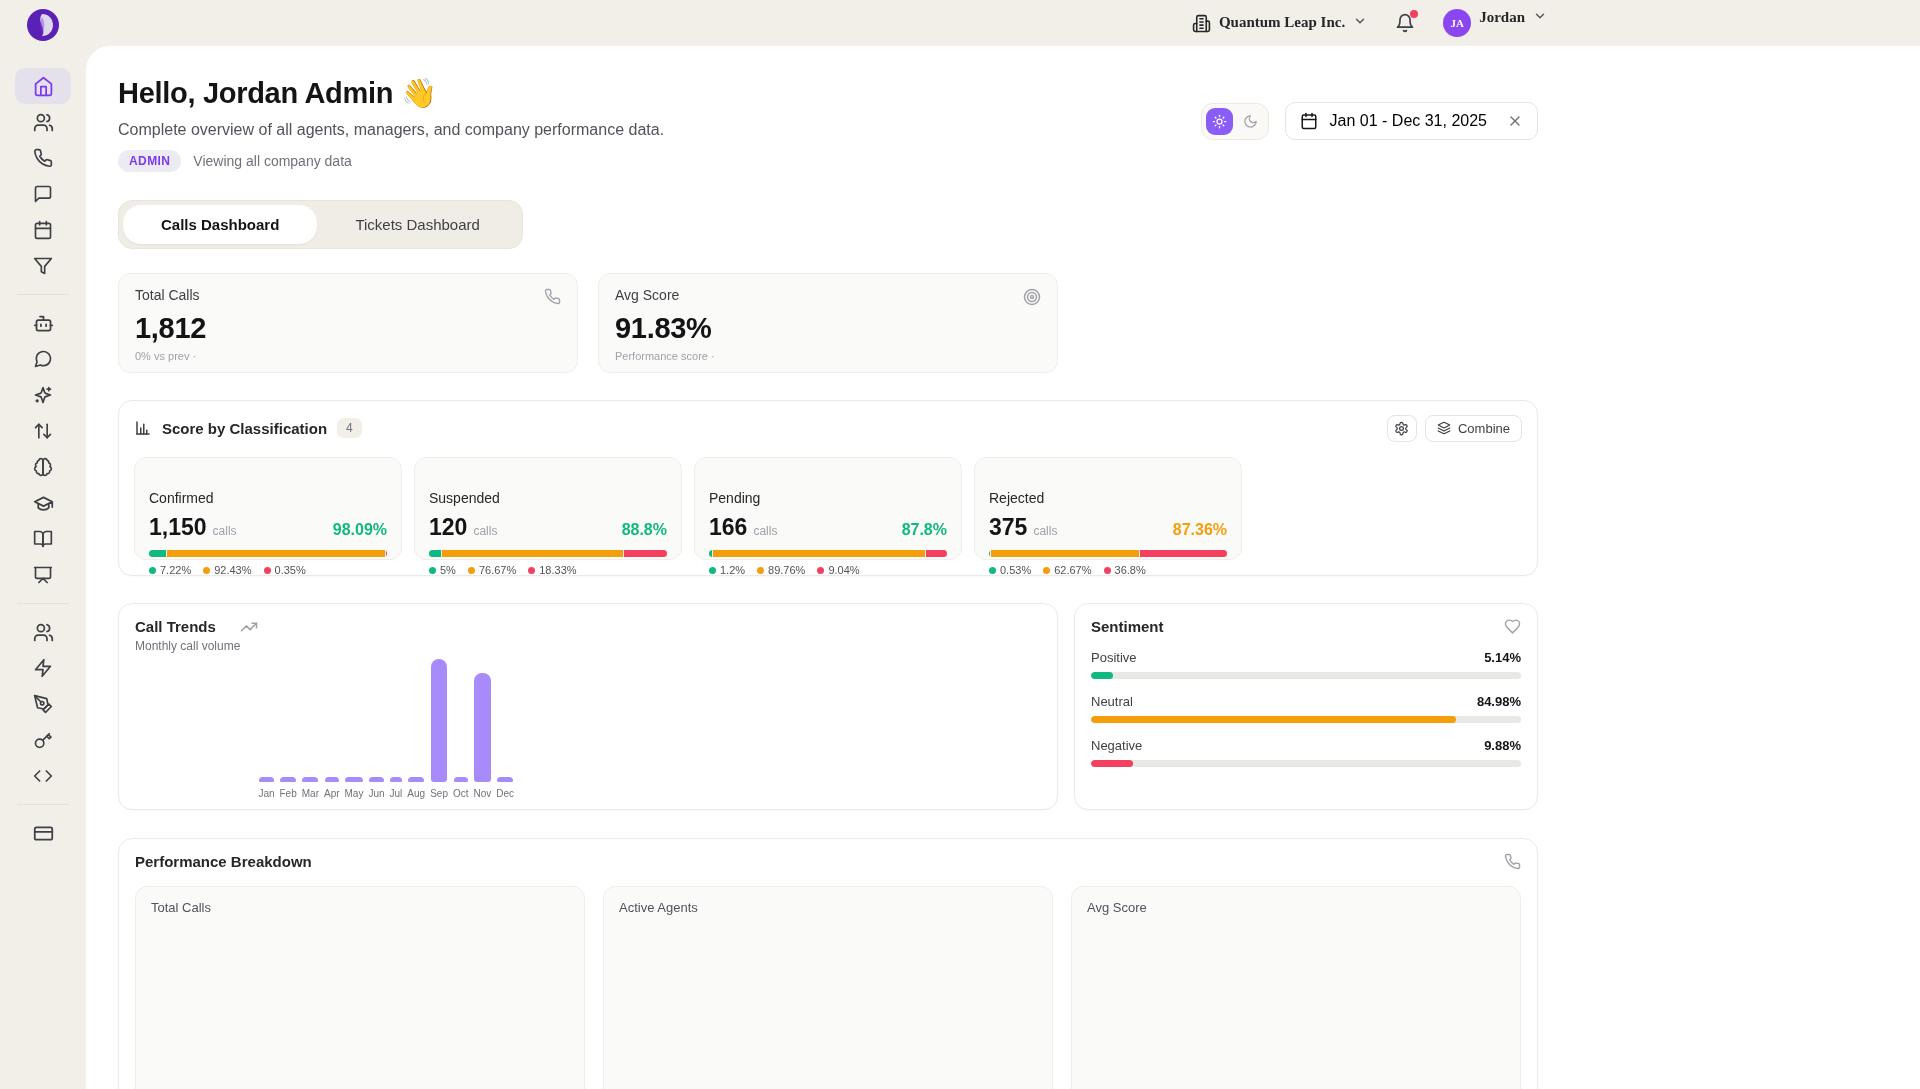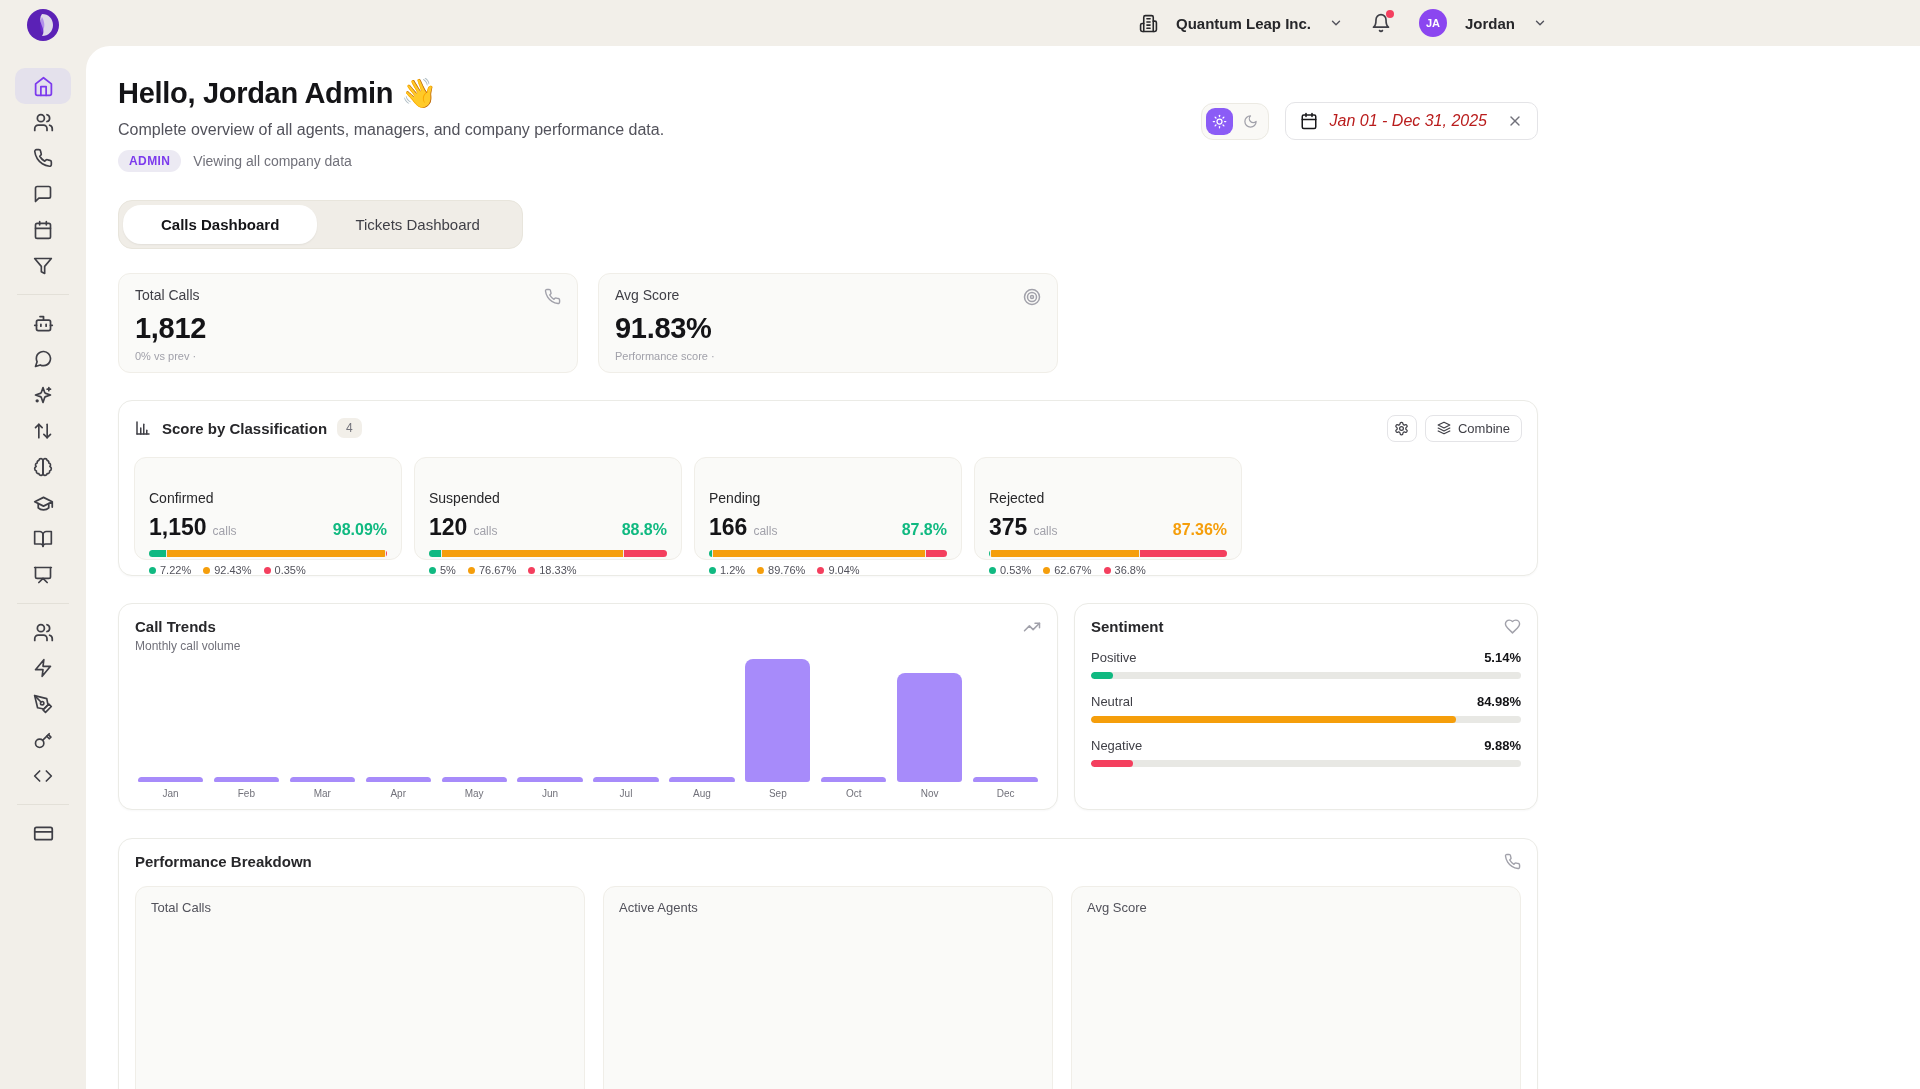--- a/index.html
+++ b/index.html
@@ -2,21 +2,21 @@
 <html><head>
 <meta charset="utf-8">
 <style>
   * { box-sizing: border-box; margin: 0; padding: 0; }
   html,body { width:1920px; height:1089px; overflow:hidden; }
   body { background:#f2efe9; font-family:"Liberation Sans", sans-serif; color:#1b1b1f; position:relative; }
   svg { display:block; }
 
   
   .topbar { position:absolute; top:0; left:86px; right:0; height:46px; display:flex; align-items:center; justify-content:flex-end; padding-right:373px; gap:28px; }
-  .tb-group { display:flex; align-items:center; gap:18px; cursor:pointer; }
+  .tb-group { display:flex; gap:8px; cursor:pointer;font-family:Liberation Serif, serif; }
   .tb-company { font-size:15px; font-weight:600; color:#27272a; }
   .tb-bell { position:relative; color:#3f3f46; }
   .tb-bell .dot { position:absolute; top:-3px; right:-3px; width:8px; height:8px; border-radius:50%; background:#f43f5e; }
   .avatar { width:28px; height:28px; border-radius:50%; background:#8b46f0; color:#fff; font-size:11px; font-weight:700; display:flex; align-items:center; justify-content:center; }
   .tb-user { font-size:15px; font-weight:600; color:#27272a; }
   .chev { color:#52525b; }
 
   
   .sidebar { position:absolute; left:0; top:0; bottom:0; width:86px; display:flex; flex-direction:column; align-items:center; }
   .logo { margin-top:8px; margin-bottom:26px; }
@@ -34,21 +34,21 @@
   .h1 { font-size:29px; font-weight:700; color:#141417; letter-spacing:-.3px; }
   .subtitle { margin-top:11px; font-size:16px; color:#52525b; }
   .role-row { margin-top:11px; display:flex; align-items:center; gap:12px; }
   .role-badge { background:#eceaf3; color:#7c3aed; font-size:12px; font-weight:700; letter-spacing:.4px; padding:4px 11px; border-radius:999px; }
   .role-note { font-size:14px; color:#71717a; }
   .head-right { display:flex; align-items:center; gap:16px; margin-top:26px; }
   .theme-toggle { display:flex; align-items:center; gap:4px; background:#faf9f6; border:1px solid #eceae3; border-radius:12px; padding:4px; }
   .tt-btn { width:27px; height:27px; border-radius:9px; display:flex; align-items:center; justify-content:center; color:#a1a1aa; cursor:pointer; }
   .tt-btn.on { background:#8b5cf6; color:#fff; }
   .datepicker { display:flex; align-items:center; gap:12px; background:#fff; border:1px solid #e4e4e7; border-radius:10px; height:38px; padding:0 14px; cursor:pointer; }
-  .dp-text { font-size:16px; font-weight:500; color:#b91c1c;font-style:italic; }
+  .dp-text { font-size:16px; font-weight:500; color:#000000; }
   .dp-x { color:#71717a; margin-left:8px; }
 
   
   .tabs { margin-top:28px; display:inline-flex; background:#f0ede7; border:1px solid #e8e5dc; border-radius:14px; padding:4px; }
   .tab { font-size:15px; padding:11px 38px; border-radius:18px; color:#3f3f46; font-weight:500; cursor:pointer; }
   .tab.active { background:#fff; color:#141417; font-weight:700; box-shadow:0 1px 2px rgba(0,0,0,.06); }
 
   
   .stats { margin-top:24px; width:1420px; display:grid; grid-template-columns:repeat(3,1fr); gap:20px; }
   .stat-card { background:#fafaf8; border:1px solid #f0eee8; border-radius:12px; padding:13px 16px; height:100px; position:relative; }
@@ -74,21 +74,21 @@
   .cc-score { margin-left:auto; font-size:16px; font-weight:700; }
   .cc-bar { margin-top:9px; display:flex; height:7px; border-radius:4px; overflow:hidden; background:#ececea; gap:1px; }
   .cc-bar .seg { height:100%; }
   .cc-legend { margin-top:7px; display:flex; gap:12px; }
   .leg-item { display:flex; align-items:center; gap:4px; font-size:11px; color:#52525b; }
   .leg-item .dot { width:7px; height:7px; border-radius:50%; }
 
   
   .mid-row { margin-top:27px; width:1420px; display:grid; grid-template-columns:940px 464px; gap:16px; }
   .card { background:#fff; border:1px solid #ebebe6; border-radius:14px; box-shadow:0 1px 2px rgba(0,0,0,.03); }
-  .trends { height:207px; padding:14px 16px 10px; display:flex; flex-direction:column; }
+  .trends { height:207px; padding:14px 16px 10px; display:flex; flex-direction:row; }
   .card-head { display:flex; justify-content:space-between; align-items:flex-start; }
   .card-title { font-size:15px; font-weight:600; color:#27272a; }
   .card-sub { margin-top:4px; font-size:12px; color:#71717a; }
   .card-head-icon { color:#a1a1aa; }
   .bars { margin-top:auto; display:flex; align-items:flex-end; gap:5px; }
   .slot { flex:1; display:flex; flex-direction:column; align-items:center; justify-content:flex-end; }
   .vbar { width:92%; border-radius:8px 8px 3px 3px; }
   .vlabel { margin-top:6px; font-size:10px; color:#71717a; }
 
   .sentiment { height:207px; padding:14px 16px; }

